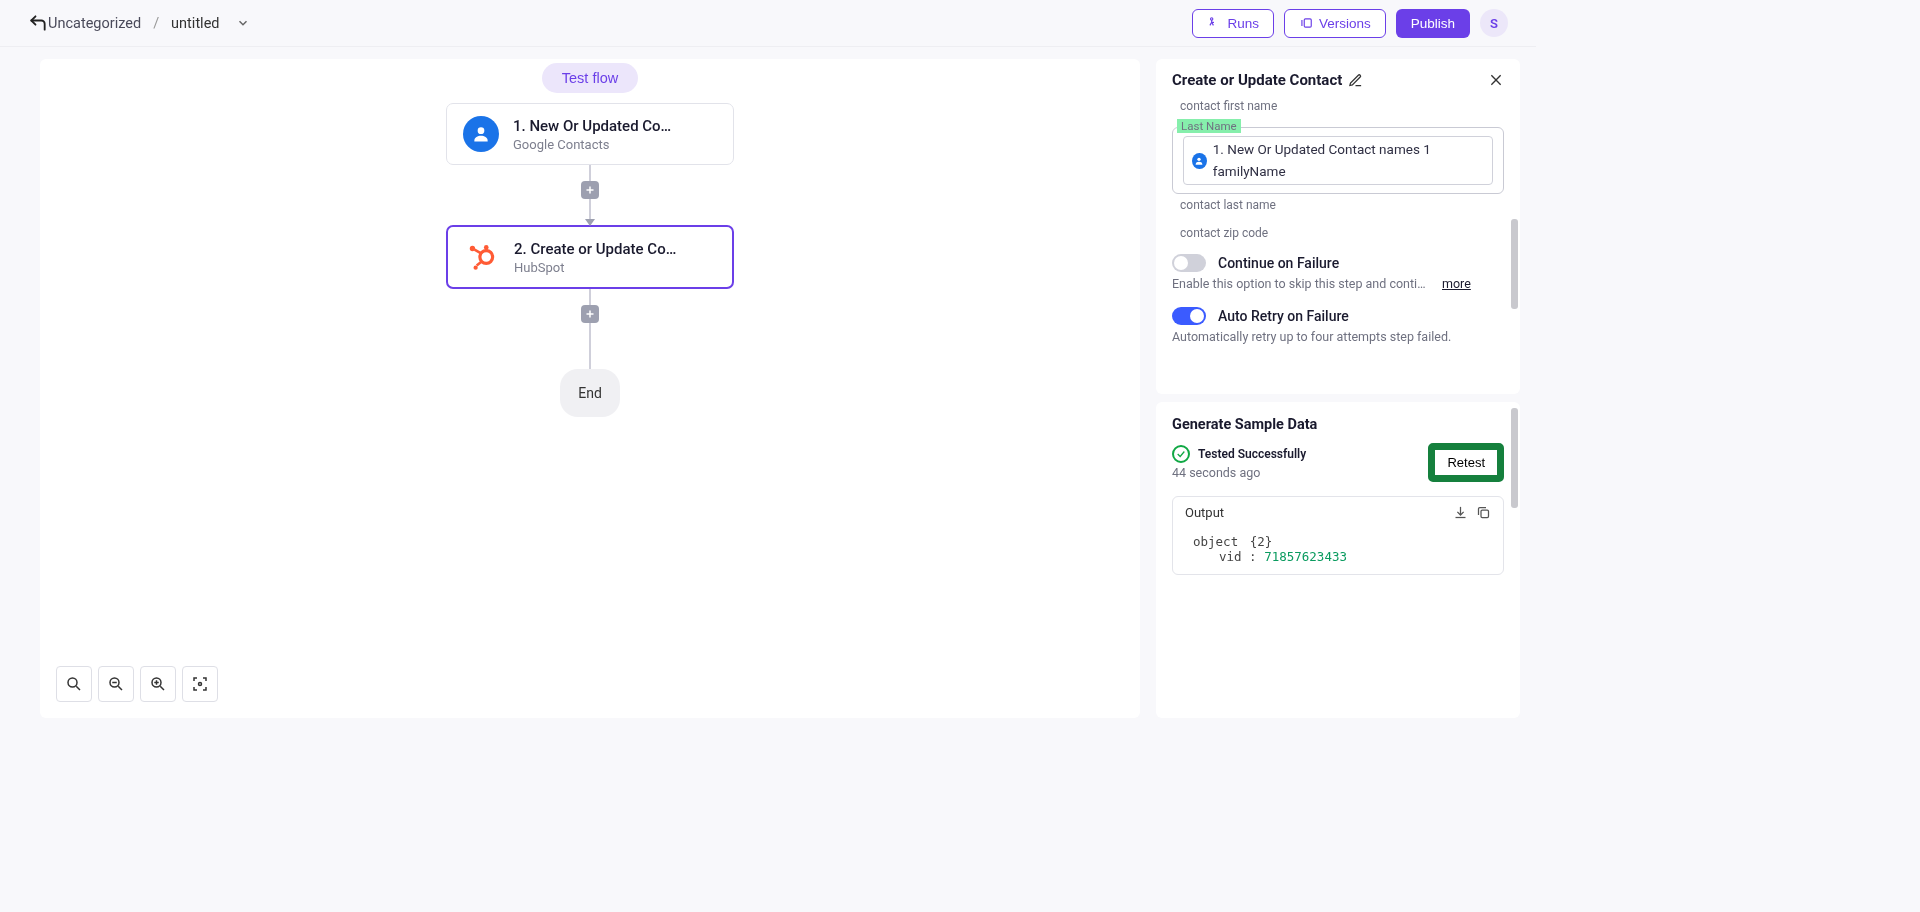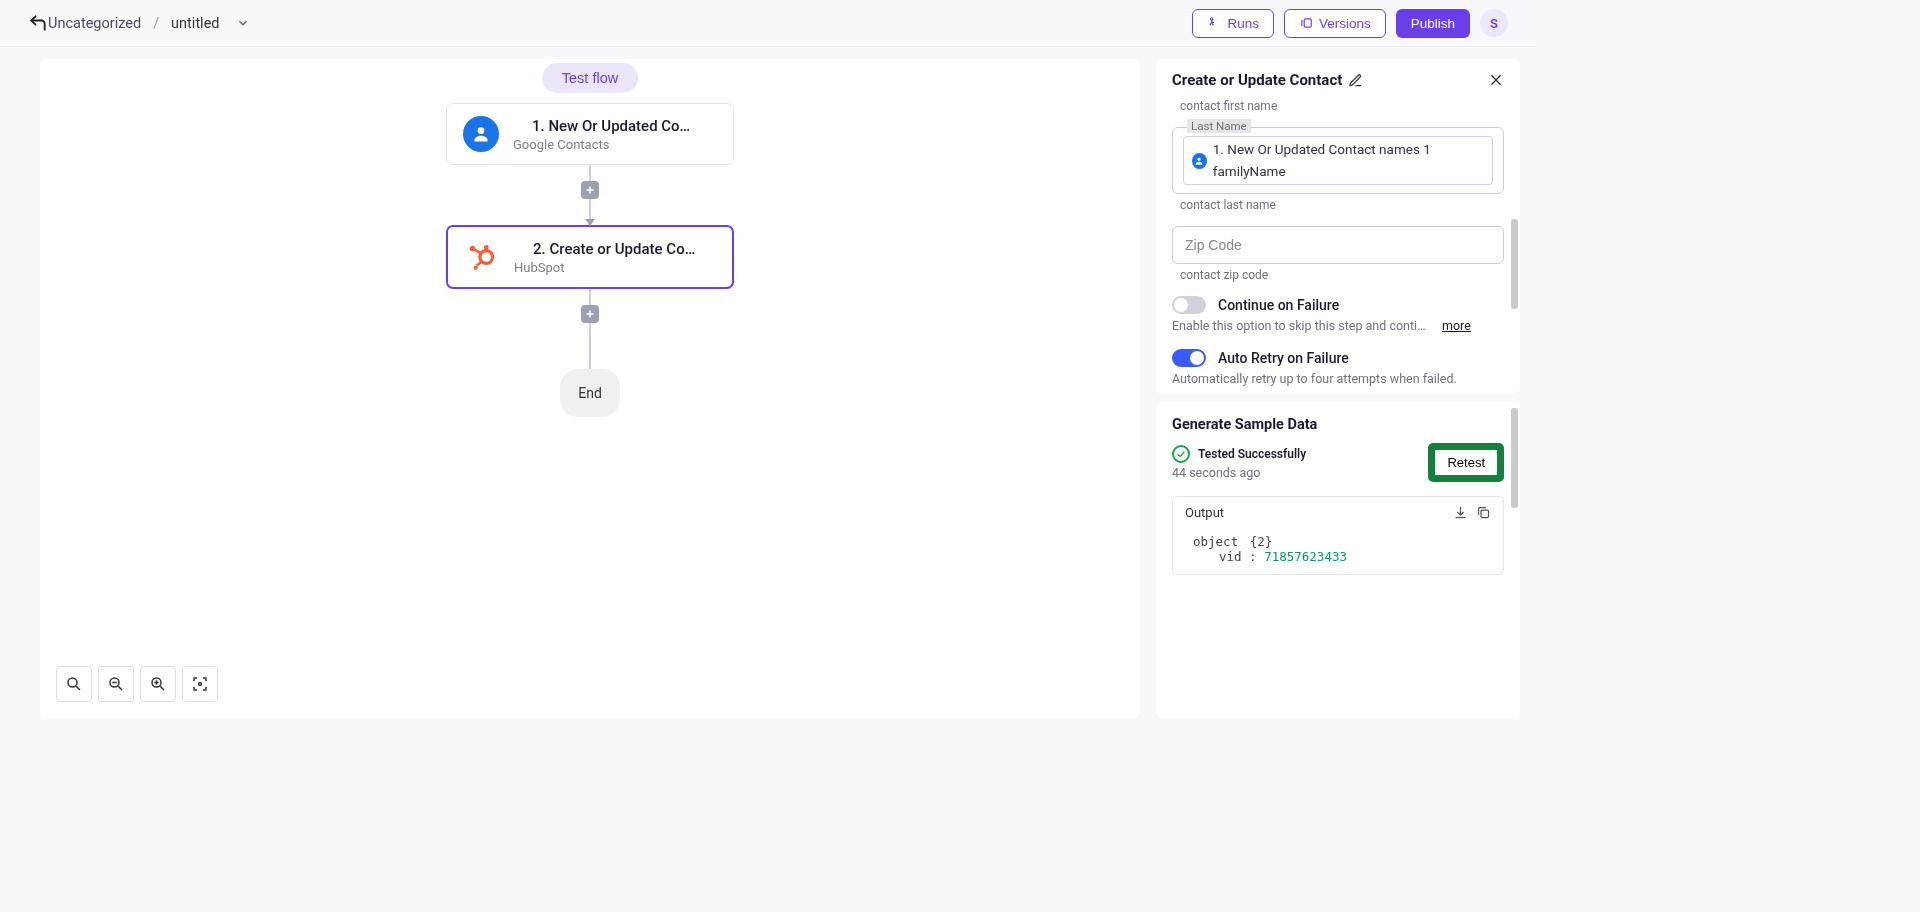--- a/index.html
+++ b/index.html
@@ -155,21 +155,20 @@
 .node-icon.hubspot { background: transparent; }
 .node-text { min-width: 0; }
 .node-title {
   font-size: 15px;
   font-weight: 500;
   color: #1a1a2e;
   white-space: nowrap;
   overflow: hidden;
   text-overflow: ellipsis;
   max-width: 200px;
-  margin-left: 19px;
 }
 .node-sub {
   font-size: 13px;
   color: #7d7f8e;
   margin-top: 2px;
 }
 .end-node {
   background: #f0f0f3;
   border-radius: 18px;
   padding: 16px 18px;
@@ -245,22 +244,22 @@
 }
 .framed-input {
   border: 1px solid #c9cad4;
   border-radius: 6px;
   position: relative;
   padding: 8px 10px;
 }
 .framed-input .legend {
   position: absolute;
   top: -9px;
-  left: 14px;
-  background: #e5e5e5;
+  left: 4px;
+  background: #86efac;
   font-size: 11.5px;
   color: #6f7180;
   padding: 0 4px;
 }
 .chip {
   display: inline-flex;
   align-items: center;
   gap: 6px;
   border: 1.2px solid #d0d1da;
   border-radius: 4px;
@@ -578,21 +577,20 @@
                   <path d="M4 20c0-4 4-6 8-6s8 2 8 6v1H4v-1z"></path>
                 </svg>
             </span>
             <span>1. New Or Updated Contact names 1 familyName</span>
           </span>
         </div>
         <div class="field-help">contact last name</div>
       </div>
 
       <div class="field-block">
-        <input class="plain-input" placeholder="Zip Code" style="">
         <div class="field-help">contact zip code</div>
       </div>
 
       <div class="toggle-row">
         <div class="toggle">
             <div class="knob"></div>
           </div>
         <div class="toggle-label">Continue on Failure</div>
       </div>
       <div class="toggle-desc" style="margin-left:0px; margin-top:4px;">
@@ -600,21 +598,21 @@
         <span class="more">more</span>
       </div>
 
       <div class="toggle-row" style="margin-top:16px;">
         <div class="toggle on">
             <div class="knob"></div>
           </div>
         <div class="toggle-label">Auto Retry on Failure</div>
       </div>
       <div class="toggle-desc" style="margin-top:4px;">
-        <span>Automatically retry up to four attempts when failed.</span>
+        <span>Automatically retry up to four attempts step failed.</span>
       </div>
 
       <div class="scroll-handle" style="top:160px; height:90px;"></div>
     </div>
 
     <div class="panel-section panel-sample" style="flex:1; position:relative;">
       <div class="sample-title">Generate Sample Data</div>
       <div class="tested-row">
         <div class="tested-left">
           <div class="tested-status">

